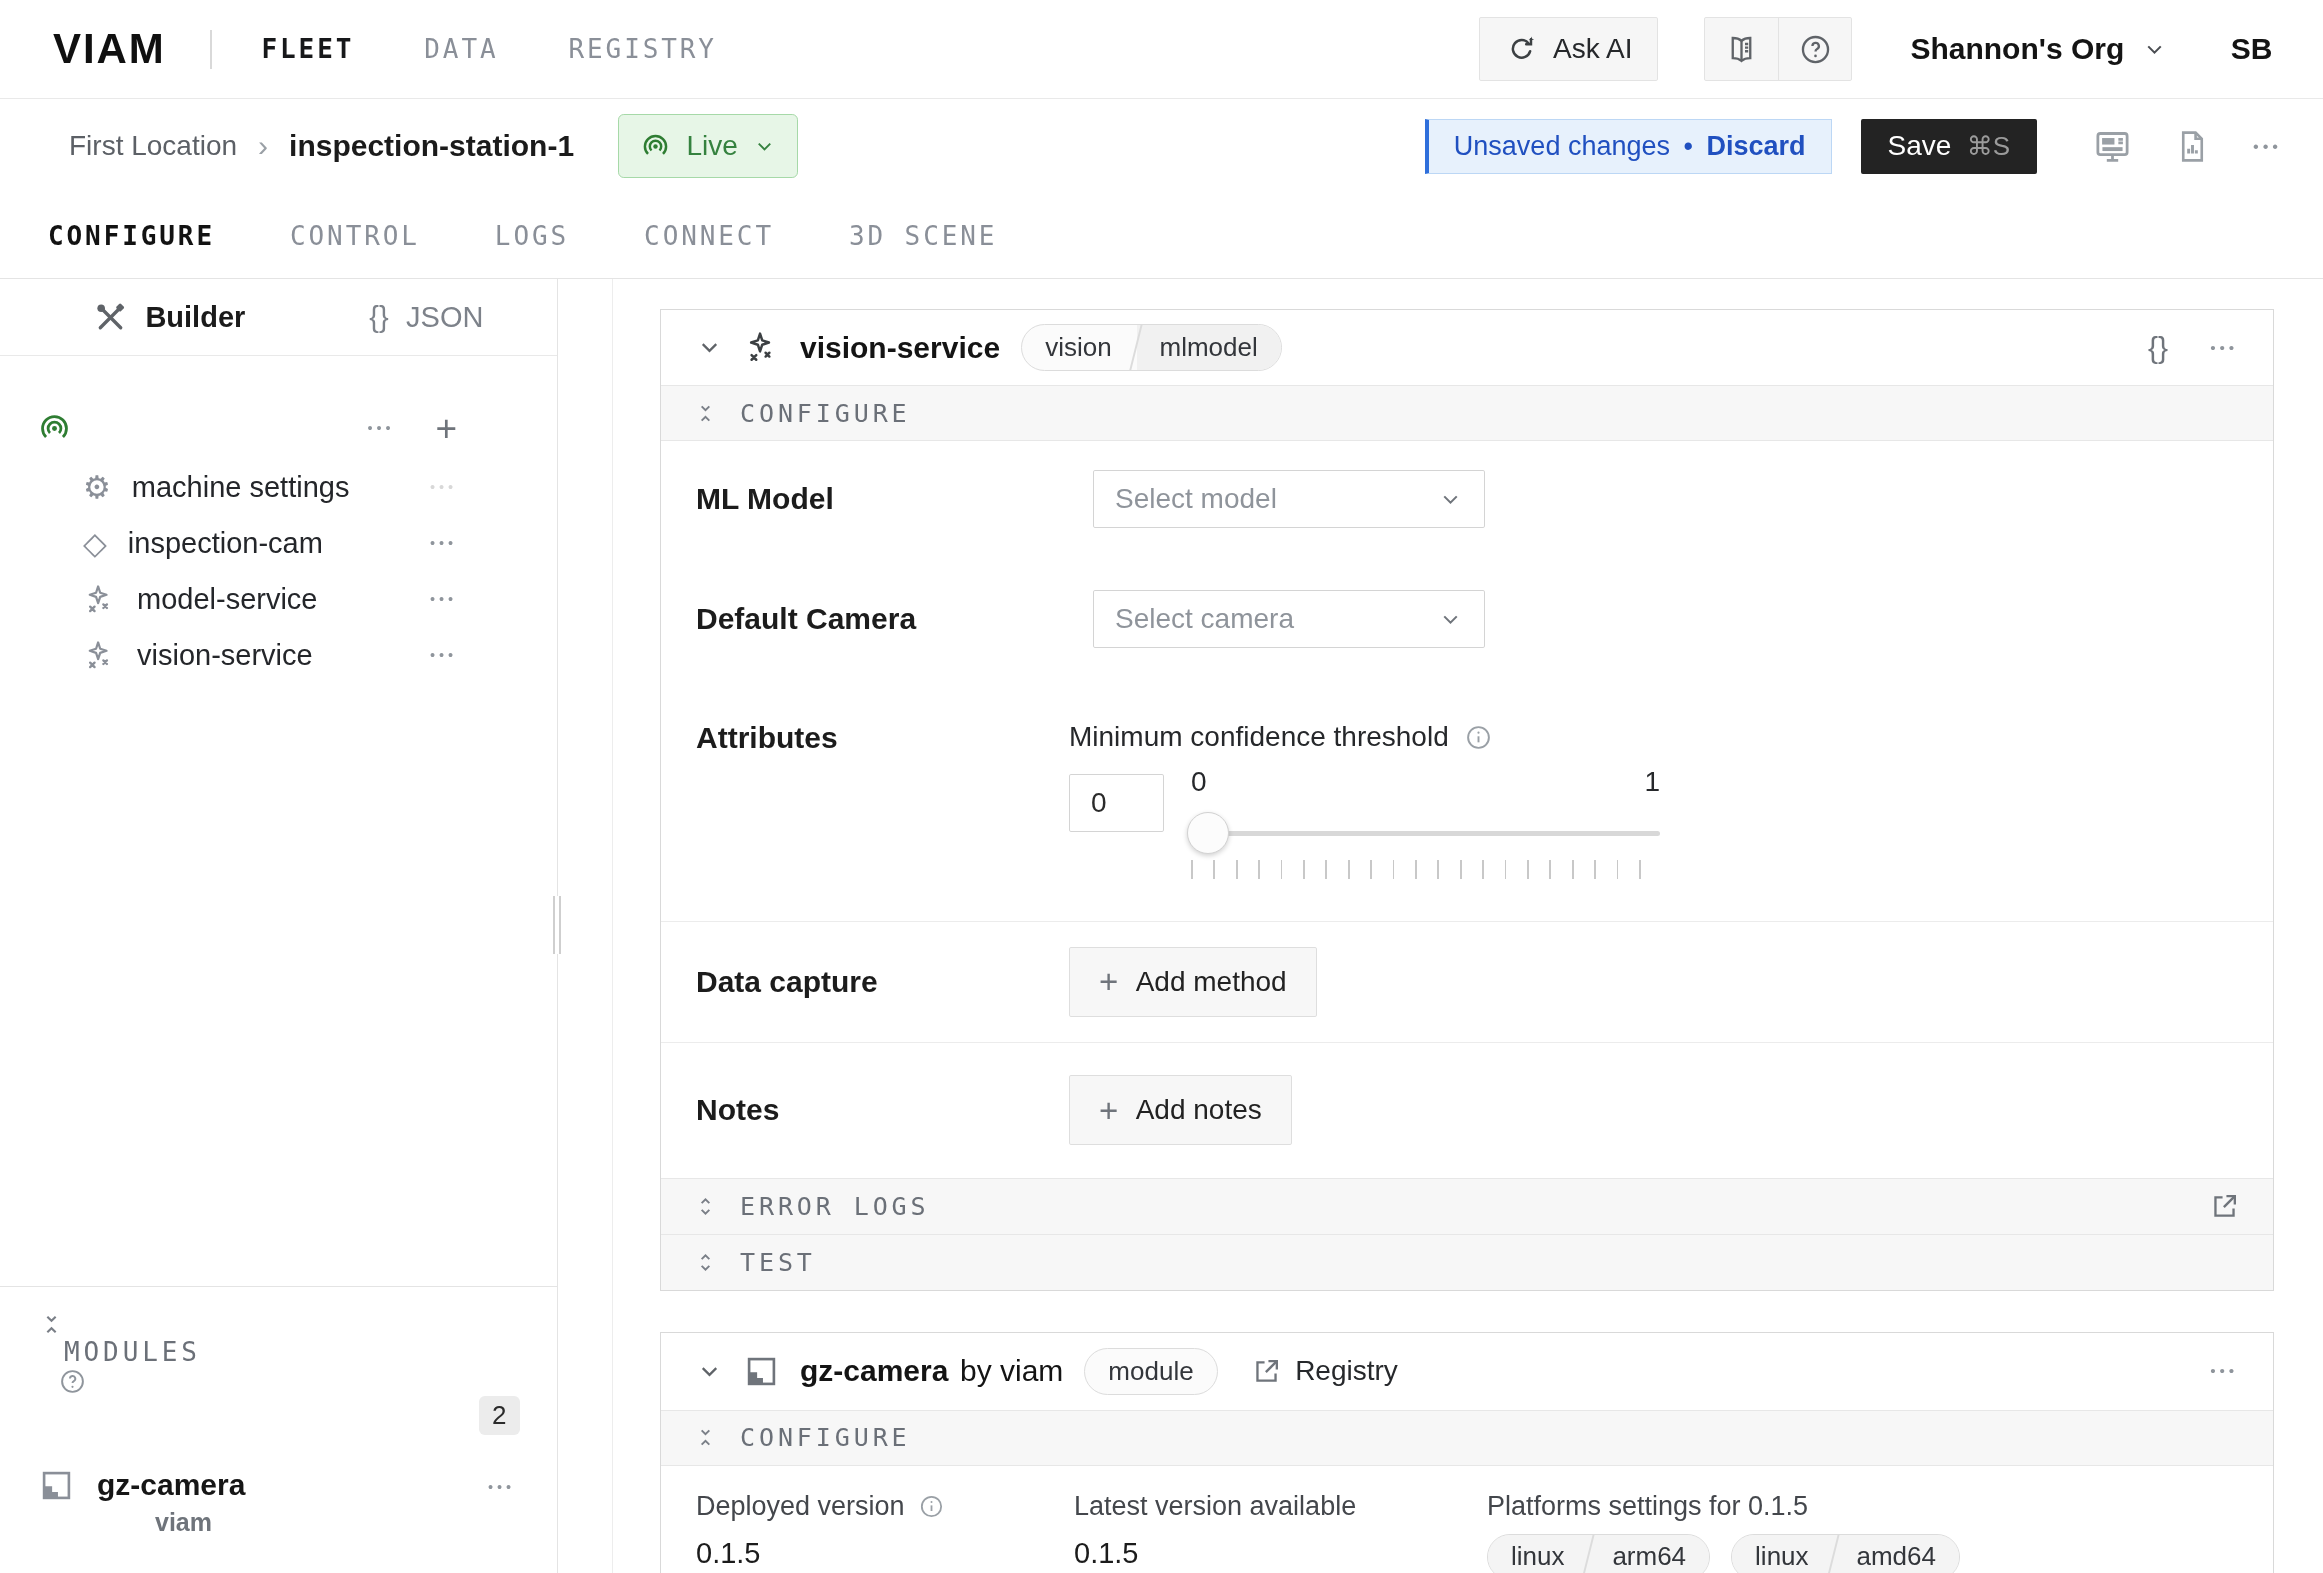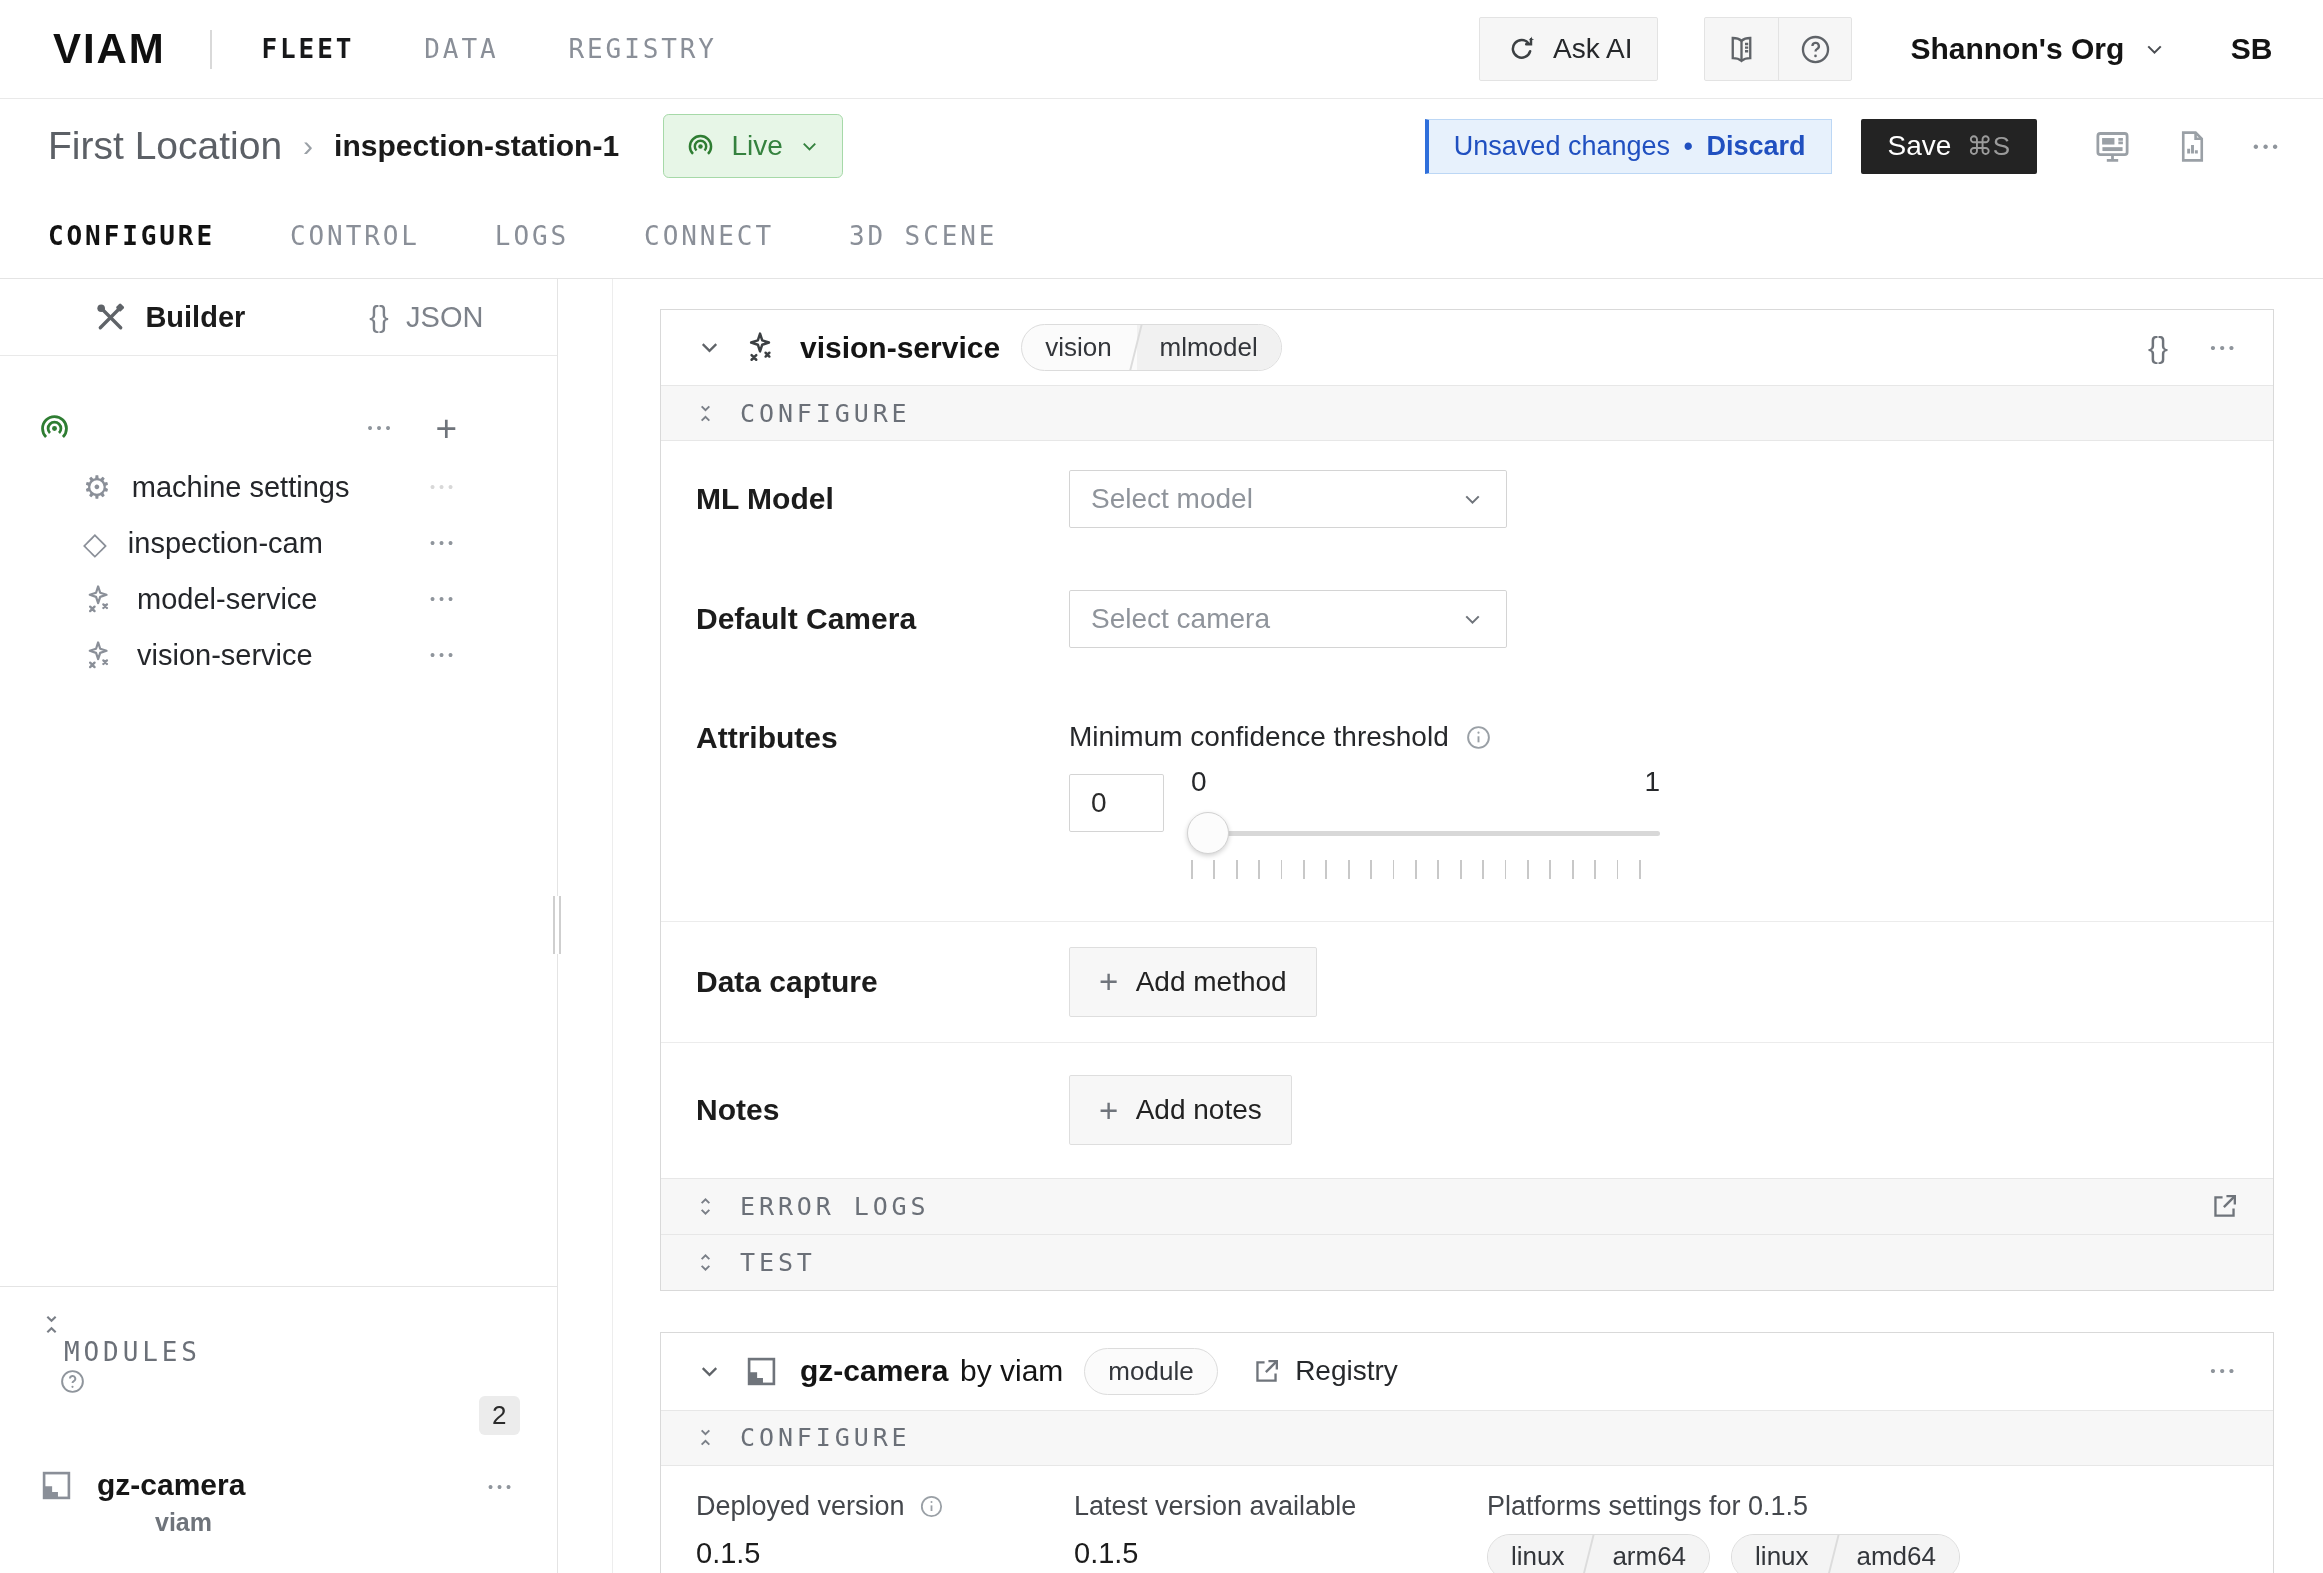--- a/index.html
+++ b/index.html
@@ -17,21 +17,21 @@
   .topnav-right { margin-left:auto; display:flex; align-items:center; }
   .btn-light { display:flex; align-items:center; gap:15.4px; background:#f6f6f6; border:1px solid #e3e3e3; height:64px; padding:0 25px; border-radius:1.9px; font-size:28px; color:#26282b; cursor:pointer; }
   .icon-group { display:flex; margin-left:46px; border:1px solid #e3e3e3; background:#f6f6f6; border-radius:1.9px; height:64px; }
   .icon-group .cell { width:73px; display:flex; align-items:center; justify-content:center; cursor:pointer; }
   .icon-group .cell + .cell { border-left:1px solid #e3e3e3; }
   .org { display:flex; align-items:center; gap:17.4px; margin-left:58px; font-size:30px; font-weight:700; color:#141414; cursor:pointer; }
   .avatar { margin-left:64px; margin-right:9.7px; font-size:30px; font-weight:700; color:#141414; cursor:pointer; }
 
   
   .machinebar { height:94px; display:flex; align-items:center; padding:0 41px 0 48px; }
-  .crumb { font-size:39px; color:#5c6066; cursor:pointer; }
+  .crumb { font-size:28px; color:#5c6066; cursor:pointer;margin-left:21px; }
   .crumb-sep { font-size:30px; color:#9aa0a6; margin:0 21px; }
   .machine-name { font-size:30px; font-weight:700; color:#1b1b1b; }
   .live-badge { display:flex; align-items:center; gap:15.4px; margin-left:44px; height:64px; padding:0 21px; background:#e7f6e7; border:1.9px solid #a6d9a8; border-radius:5.8px; color:#35823f; font-size:28px; cursor:pointer; }
   .machinebar-right { margin-left:auto; display:flex; align-items:center; }
   .unsaved { display:flex; align-items:center; gap:13.5px; height:55px; padding:0 25px; background:#e7f1fc; border:1px solid #bcd7f5; border-left:4.8px solid #2f6fdb; font-size:27px; color:#2050c0; }
   .unsaved .discard { font-weight:600; cursor:pointer; }
   .save-btn { display:flex; align-items:center; gap:15.4px; height:55px; padding:0 27px; margin-left:29px; background:#232323; color:#fff; font-size:28px; border-radius:1.9px; cursor:pointer; }
   .save-btn .kbd { color:#9b9b9b; font-size:26px; }
   .mb-icons { display:flex; align-items:center; gap:42px; margin-left:56px; }
   .mb-icons .ic { cursor:pointer; display:flex; }
@@ -96,21 +96,21 @@
   .section-bar { height:56px; display:flex; align-items:center; padding:0 33px; background:#f7f7f7; border-top:1px solid #e7e7e7; border-bottom:1px solid #e7e7e7; }
   .section-bar .title { font-size:25px; letter-spacing:3.9px; color:#6b7078; margin-left:23px; }
   .section-bar .right { margin-left:auto; display:flex; }
   .section-bar.no-bottom { border-bottom:none; }
 
   .fields { padding:29px 35px 0 35px; }
   .frow { display:flex; }
   .frow .flabel { width:373px; flex:none; font-size:30px; font-weight:700; color:#1c1c1c; }
   .row-select { align-items:center; height:58px; }
   .row-select + .row-select { margin-top:62px; }
-  .select { width:438px; height:58px; border:1px solid #d4d4d4; border-radius:1.9px; display:flex; align-items:center; padding:0 21px; cursor:pointer; background:#fff; }
+  .select { width:392px; height:58px; border:1px solid #d4d4d4; border-radius:1.9px; display:flex; align-items:center; padding:0 21px; cursor:pointer; background:#fff;margin-left:24px; }
   .select .ph { font-size:28px; color:#8f949b; }
   .select .sc { margin-left:auto; display:flex; }
 
   .row-attrs { margin-top:73px; align-items:flex-start; }
   .attr-label-row { display:flex; align-items:center; gap:15.4px; font-size:28px; font-weight:500; color:#26282b; }
   .attr-controls { display:flex; margin-top:21px; }
   .num-input { width:95px; height:58px; border:1px solid #d4d4d4; border-radius:1.9px; font-size:28px; color:#2b2b2b; padding-left:21px; font-family:"Liberation Sans",sans-serif; }
   .slider { width:469px; margin-left:27px; }
   .slider .labels { display:flex; justify-content:space-between; font-size:28px; color:#26282b; margin-top:-7.7px; }
   .slider .trackwrap { position:relative; height:42px; margin-top:13.5px; cursor:pointer; }

